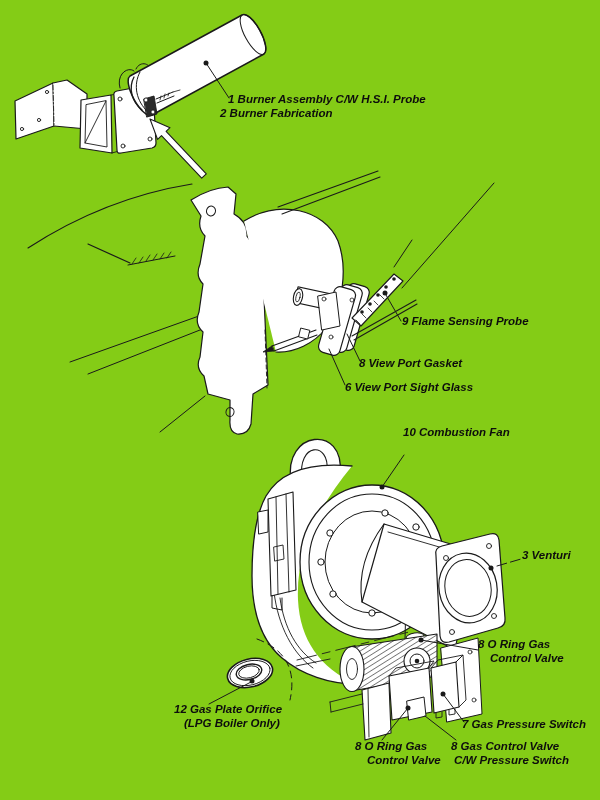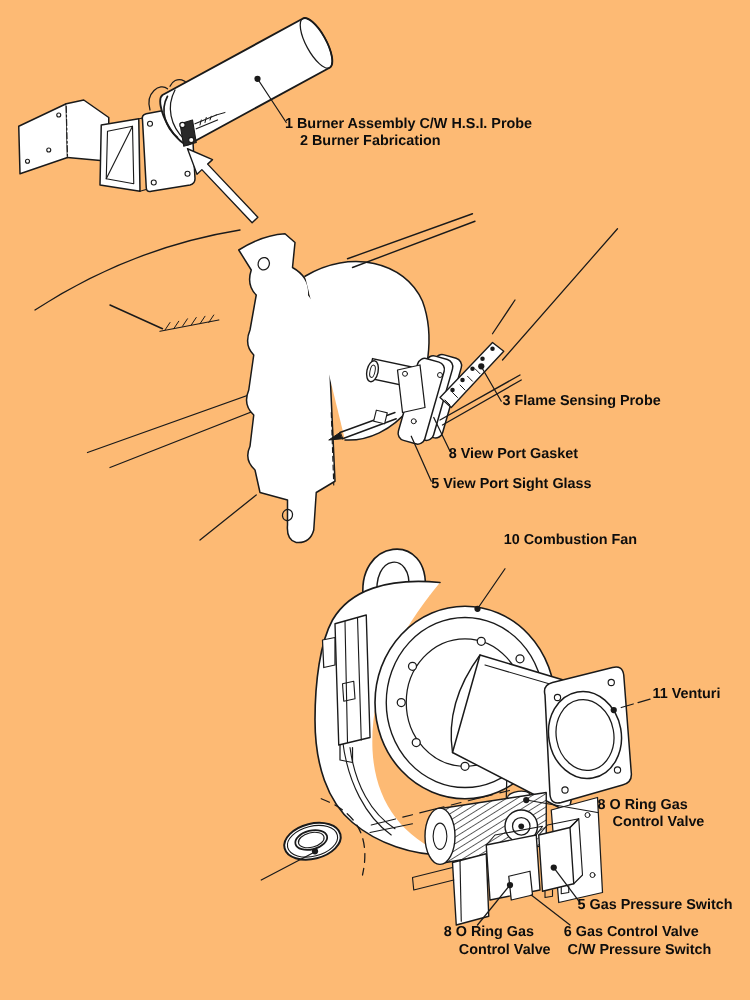--- a/index.html
+++ b/index.html
@@ -1,17 +1,17 @@
 <!DOCTYPE html>
 <html><head>
 <meta charset="utf-8">
 <style>
   html,body{margin:0;padding:0;background:#ffffff;}
-  .page{position:relative;width:600px;height:800px;background:#fdba74;overflow:hidden;
-        font-family:"Liberation Sans",sans-serif;}
+  .page{position:relative;width:600px;height:800px;background:#84cc16;overflow:hidden;
+        font-family:"Liberation Sans",sans-serif;font-style:italic;}
   .art{position:absolute;left:0;top:0;}
   .lbl{position:absolute;font-size:11.5px;font-weight:bold;color:#0d0d0d;
        line-height:14px;white-space:nowrap;letter-spacing:0;}
   .ind12{margin-left:12px;}
   .ind10{margin-left:10px;}
   .ind3{margin-left:3px;}
 </style>
 </head>
 <body>
 
@@ -208,38 +208,42 @@
     <path d="M443,694 L464,722" fill="none"></path>
     <circle cx="408" cy="708" r="2.5" stroke="none"></circle>
     <path d="M408,708 L382,740" fill="none"></path>
     <path d="M425,716 L456,740" fill="none"></path>
     <circle cx="252" cy="681" r="2.5" stroke="none"></circle>
     <path d="M251,682 L209,704" fill="none"></path>
   </g>
 </svg>
 
 <div class="lbl" style="left:228px;top:92px">1 Burner Assembly C/W H.S.I. Probe</div>
-<div class="lbl" style="left:240px;top:106px">2 Burner Fabrication</div>
-<div class="lbl" style="left:402px;top:314px">3 Flame Sensing Probe</div>
+<div class="lbl" style="left:220px;top:106px">2 Burner Fabrication</div>
+<div class="lbl" style="left:402px;top:314px">9 Flame Sensing Probe</div>
 <div class="lbl" style="left:359px;top:356px">8 View Port Gasket</div>
-<div class="lbl" style="left:345px;top:380px">5 View Port Sight Glass</div>
+<div class="lbl" style="left:345px;top:380px">6 View Port Sight Glass</div>
 <div class="lbl" style="left:403px;top:425px">10 Combustion Fan</div>
-<div class="lbl" style="left:522px;top:548px">11 Venturi</div>
+<div class="lbl" style="left:522px;top:548px">3 Venturi</div>
 
 <div class="lbl" style="left:478px;top:637px">
   <span>8 O Ring Gas</span><br>
   <span class="ind12">Control Valve</span>
 </div>
 
-
-<div class="lbl" style="left:462px;top:717px">5 Gas Pressure Switch</div>
+<div class="lbl" style="left:174px;top:702px">
+  <span>12 Gas Plate Orifice</span><br>
+  <span class="ind10">(LPG Boiler Only)</span>
+</div>
+
+<div class="lbl" style="left:462px;top:717px">7 Gas Pressure Switch</div>
 
 <div class="lbl" style="left:355px;top:739px">
   <span>8 O Ring Gas</span><br>
   <span class="ind12">Control Valve</span>
 </div>
 
 <div class="lbl" style="left:451px;top:739px">
-  <span>6 Gas Control Valve</span><br>
+  <span>8 Gas Control Valve</span><br>
   <span class="ind3">C/W Pressure Switch</span>
 </div>
 
 </div>
 
 </body></html>

